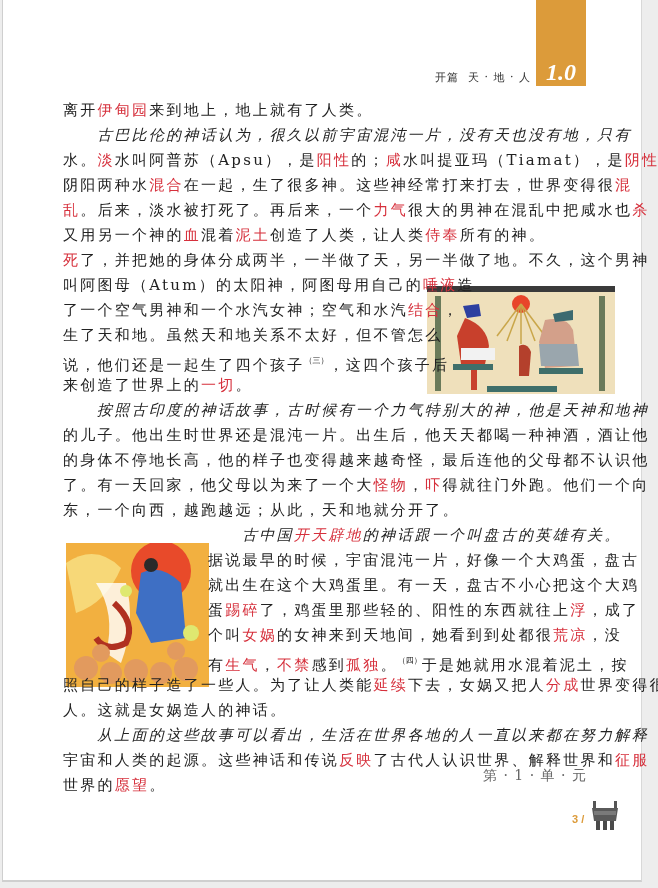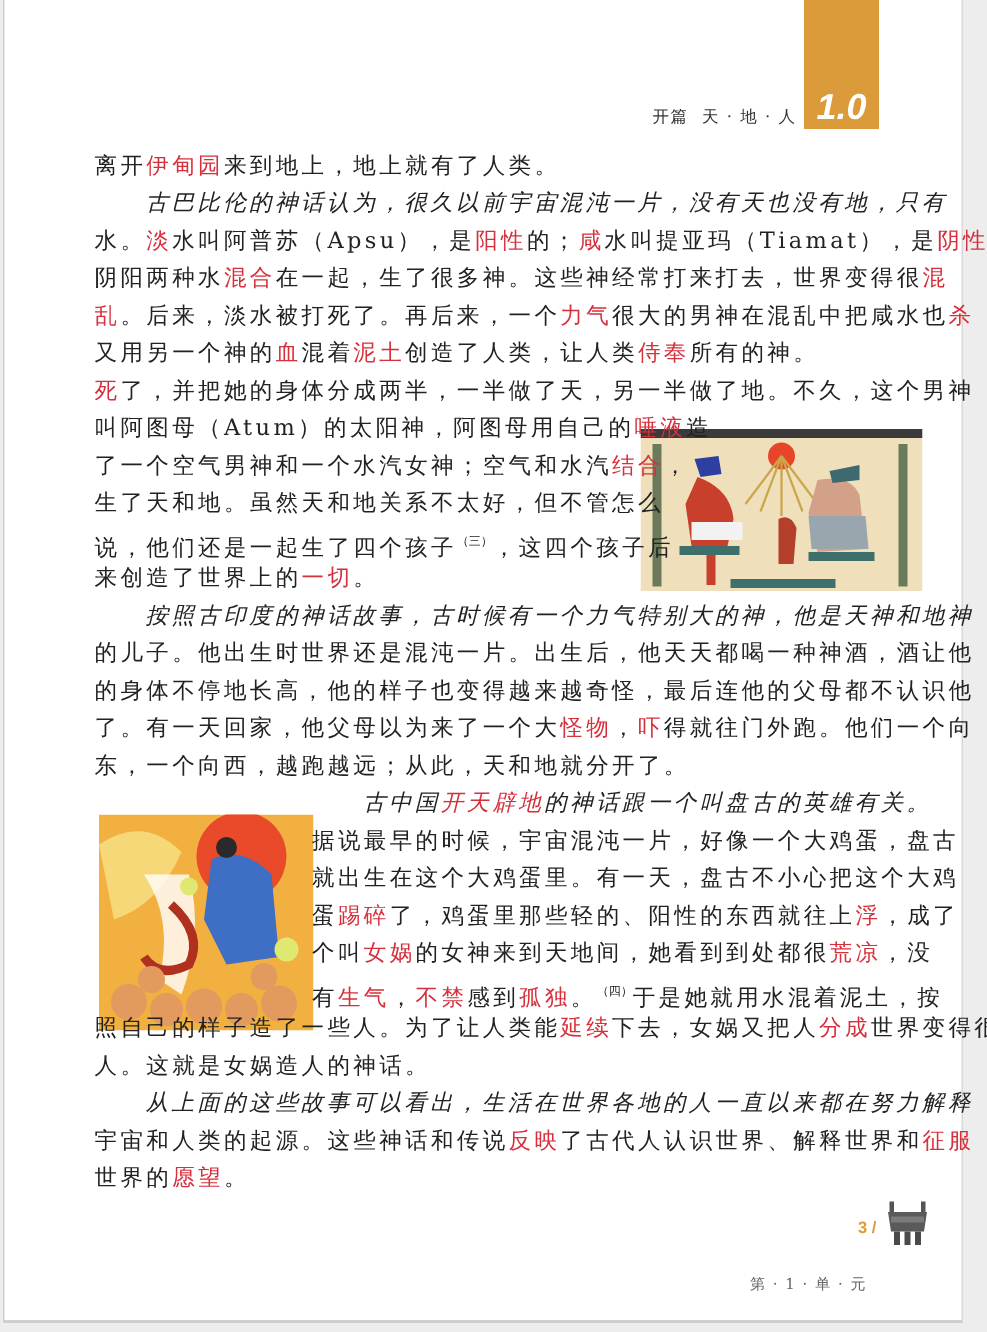--- a/index.html
+++ b/index.html
@@ -1,28 +1,28 @@
 <!DOCTYPE html>
 <html><head>
 <meta charset="utf-8">
 <style>
   html, body { margin: 0; padding: 0; background: #ededed; }
   body { width: 658px; height: 888px; position: relative; overflow: hidden; font-family: "DejaVu Serif", "Liberation Serif", serif; }
   .page { position: absolute; left: 2px; top: 0; width: 640px; height: 882px; background: #ffffff; border-left: 1px solid #cfcfcf; border-right: 1px solid #d8d8d8; border-bottom: 2px solid #cfcfcf; box-sizing: border-box; }
   .header-tab { position: absolute; left: 533px; top: 0; width: 50px; height: 86px; background: #dc9b3a; }
-  .header-num { position: absolute; left: 533px; top: 58px; width: 50px; text-align: center; color: #ffffff; font-family: Liberation Sans, sans-serif; font-style: italic; font-weight: bold; font-size: 24px; line-height: 28px; }
+  .header-num { position: absolute; left: 533px; top: 58px; width: 50px; text-align: center; color: #ffffff; font-family: Liberation Serif, serif; font-style: italic; font-weight: bold; font-size: 24px; line-height: 28px; }
   .header-label { position: absolute; left: 432px; top: 70px; font-size: 11px; color: #333; letter-spacing: 1px; white-space: pre; }
   .text { position: absolute; left: 63px; top: 98px; width: 540px; font-size: 15px; line-height: 25px; letter-spacing: 2.25px; color: #222; }
   .line { height: 25px; white-space: nowrap; overflow: visible; }
   .ind { padding-left: 34px; font-style: italic; }
   .r { color: #d6303c; }
   .sup { font-size: 8px; vertical-align: 7px; letter-spacing: 0; }
   .img-egypt { position: absolute; left: 424px; top: 286px; width: 188px; height: 108px; }
   .img-nuwa { position: absolute; left: 63px; top: 543px; width: 143px; height: 144px; }
-  .footer-label { position: absolute; left: 480px; top: 849px; font-size: 10px; color: #666; letter-spacing: 1px; white-space: pre; margin-left: 17px; }
+  .footer-label { position: absolute; left: 480px; top: 767px; font-size: 14px; color: #666; letter-spacing: 1px; white-space: pre; }
   .footer-page { position: absolute; left: 569px; top: 813px; font-size: 11px; font-weight: bold; color: #dc9b3a; font-family: "Liberation Sans", sans-serif; }
   .ding { position: absolute; left: 587px; top: 799px; width: 30px; height: 32px; }
 </style>
 </head>
 <body>
 
 <div class="page">
   <div class="header-tab"></div>
   <div class="header-num">1.0</div>
   <div class="header-label">开篇  天 · 地 · 人</div>

